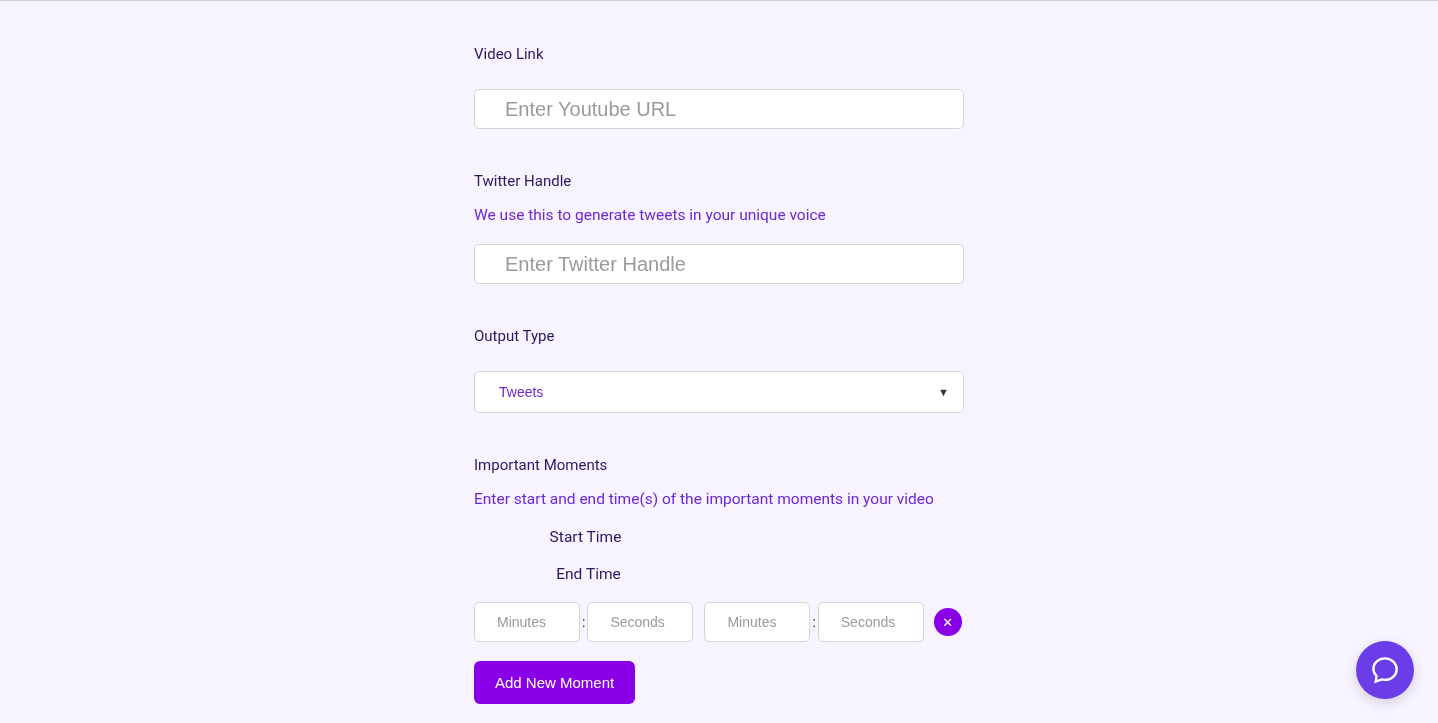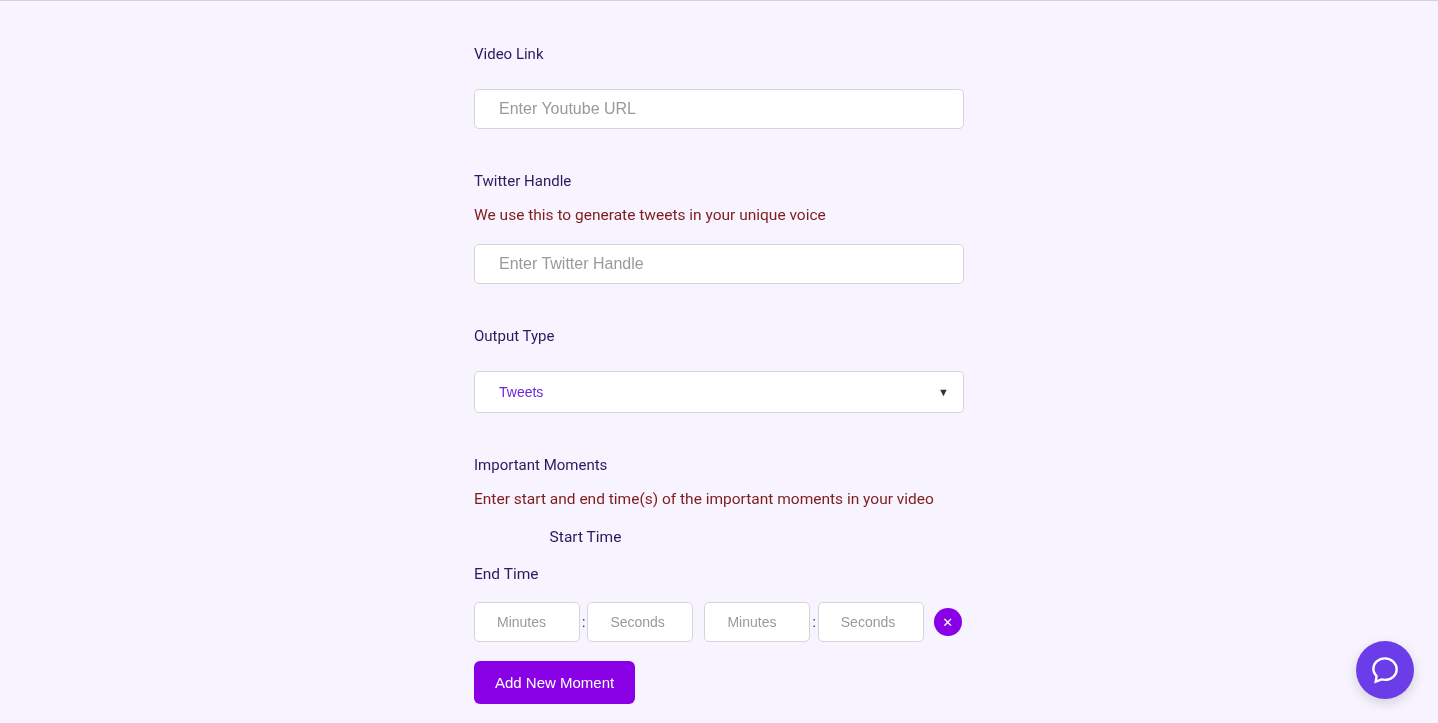--- a/index.html
+++ b/index.html
@@ -24,31 +24,31 @@
     }
     .section-label {
       font-size: 15px;
       font-weight: 400;
       color: #2a1a5e;
       margin-bottom: 26px;
     }
     .section-description {
       font-size: 15.5px;
       font-weight: 400;
-      color: #7f1d1d;
+      color: #6d28d9;
       margin-bottom: 20px;
       margin-top: -10px;
     }
     .text-input {
       width: 100%;
       height: 40px;
       border: 1px solid #d5d5d5;
       border-radius: 5px;
-      padding: 0 24px;
-      font-size: 16px;
+      padding: 0 30px;
+      font-size: 20px;
       color: #333;
       background: #fff;
       outline: none;
       margin-bottom: 43px;
     }
     .text-input::placeholder {
       color: #9a9a9a;
     }
     .text-input.twitter {
       margin-bottom: 43px;
@@ -132,21 +132,21 @@
       display: flex;
       margin-top: 8px;
       flex-direction: column;
     }
     .mh-left {
       width: 223px;
       text-align: center;
     }
     .mh-right {
       width: 229px;
-      text-align: left;
+      text-align: center;
     }
     .moments-input-row {
       display: flex;
       align-items: center;
       margin-top: 0;
     }
     .add-btn {
       background: #8a00e6;
       color: #fff;
       border: none;

